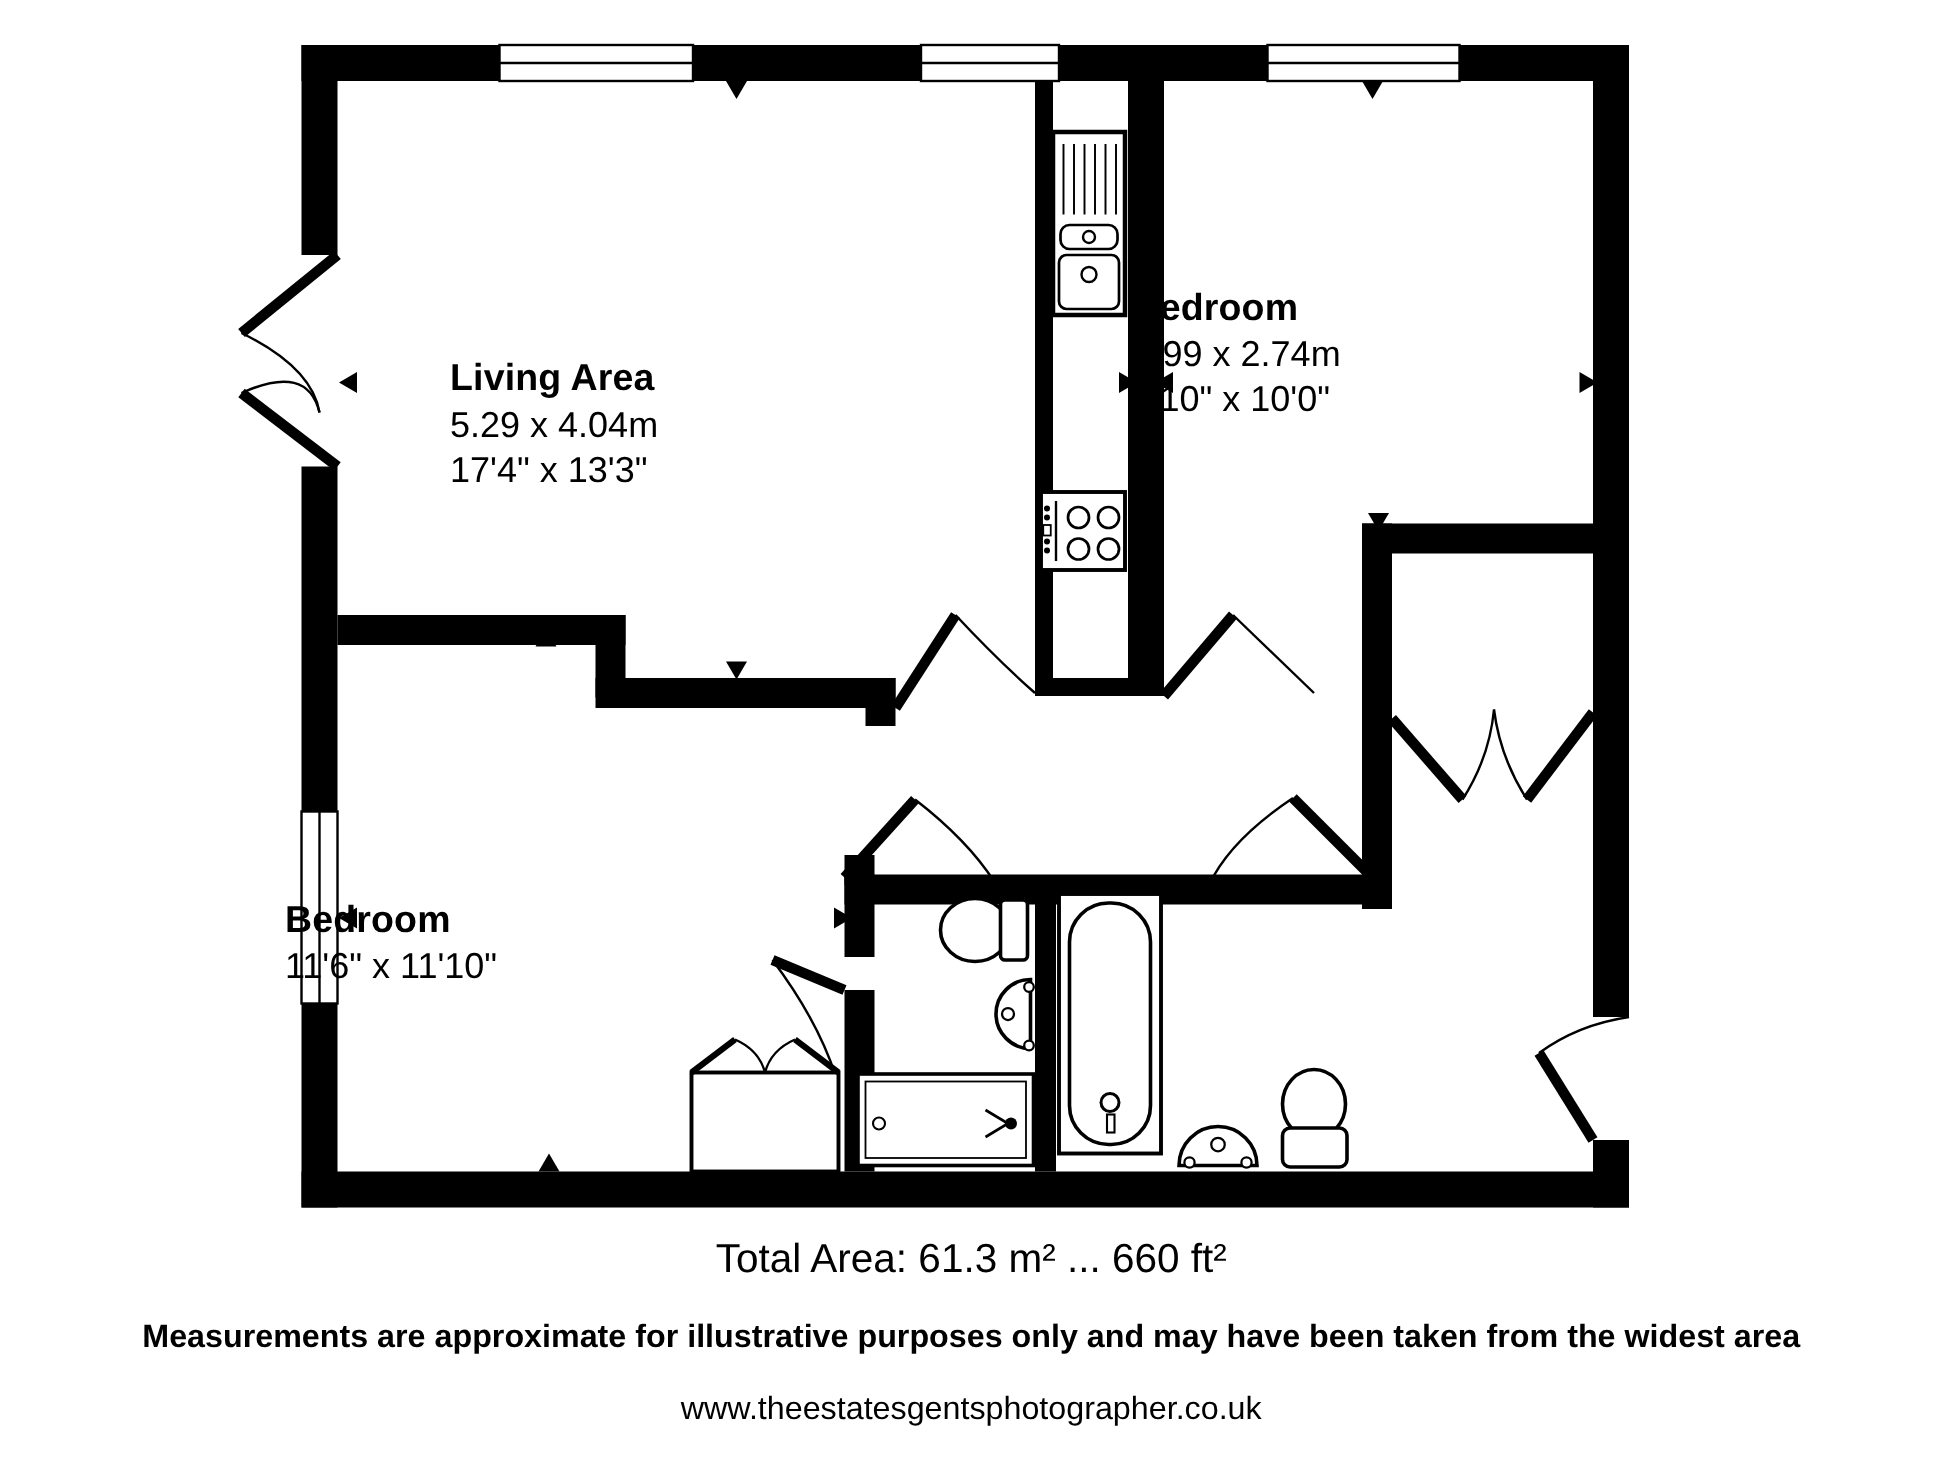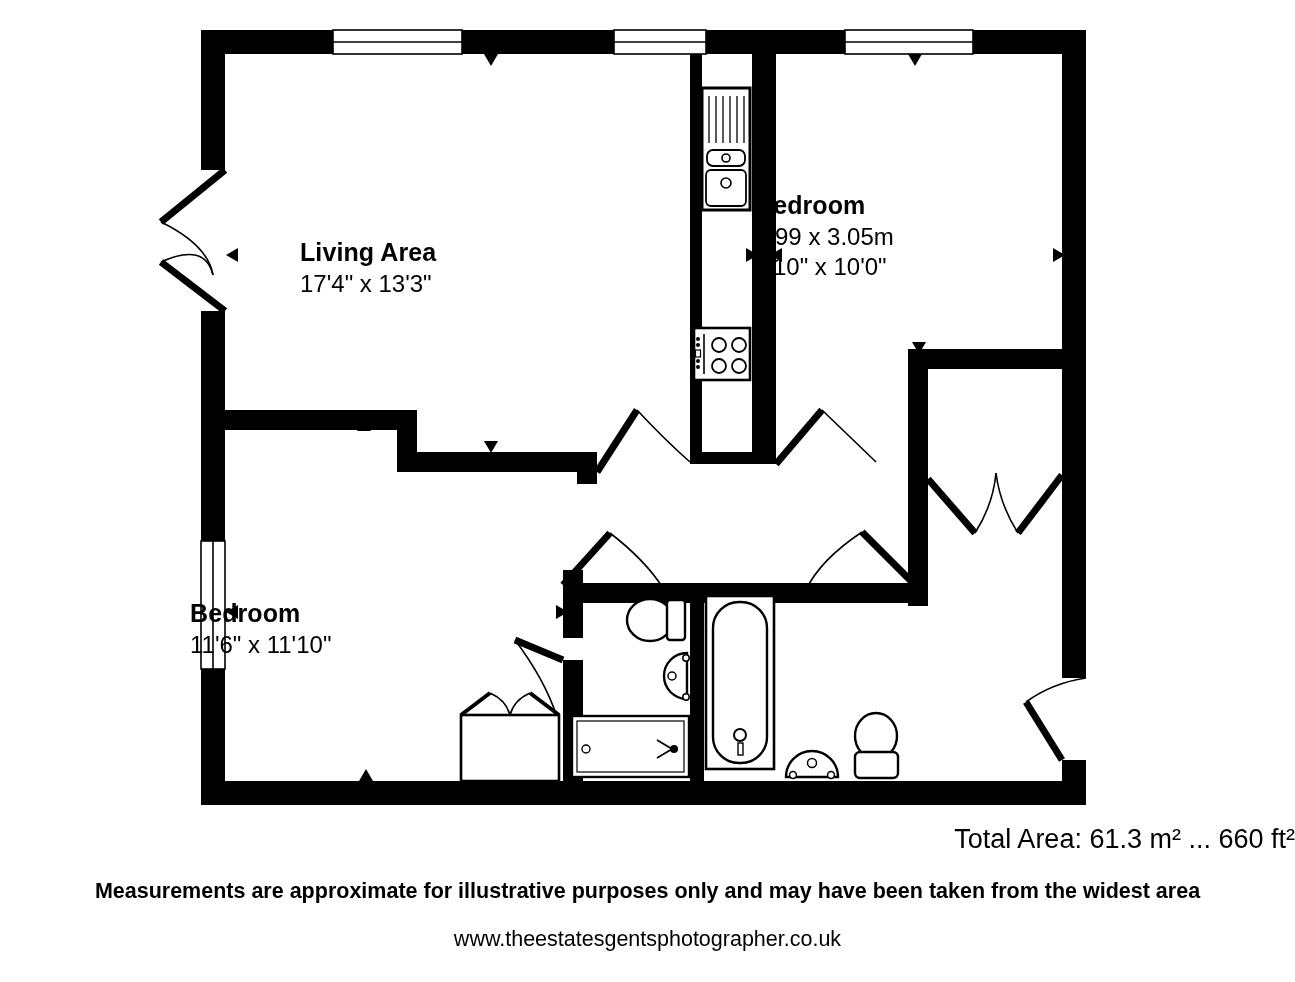--- a/index.html
+++ b/index.html
@@ -16,21 +16,21 @@
 
   .roomlabel{position:absolute;line-height:1.26;}
   .roomlabel .rname{font-size:25px;font-weight:bold;letter-spacing:.1px;white-space:nowrap;}
   .roomlabel .rdim{font-size:24px;font-weight:normal;white-space:nowrap;}
 
   #lbl-living{left:300px;top:237px;width:400px;}
   #lbl-bed-top{left:755px;top:190px;width:400px;}
   #lbl-bed-bottom{left:190px;top:598px;width:400px;}
 
   .footer{position:absolute;left:0;width:1295px;text-align:center;}
-  #total-area{top:824px;font-size:27px;font-weight:normal;text-align:right;}
+  #total-area{top:824px;font-size:27px;font-weight:normal;}
   #disc1{top:879px;font-size:21.5px;font-weight:bold;}
   #disc2{top:898px;font-size:21.5px;font-weight:bold;}
   #disc3{top:927px;font-size:21.5px;font-weight:normal;}
 </style>
 </head>
 <body>
 
 <div id="stage">
 
   <svg id="plan" viewBox="0 0 1295 982">
@@ -226,26 +226,27 @@
         <polygon points="238,605 238,619 226,612"></polygon>
         <polygon points="556,605 556,619 568,612"></polygon>
         <polygon points="359,781 373,781 366,769"></polygon>
       </g>
 
     </g>
   </svg>
 
   <div class="roomlabel" id="lbl-living">
     <div class="rname">Living Area</div>
+    <div class="rdim">5.29 x 4.04m</div>
     <div class="rdim">17'4" x 13'3"</div>
   </div>
 
   <div class="roomlabel" id="lbl-bed-top">
     <div class="rname">Bedroom</div>
-    <div class="rdim">2.99 x 3.05m</div>
+    <div class="rdim">2.99 x 2.74m</div>
     <div class="rdim">9'10" x 10'0"</div>
   </div>
 
   <div class="roomlabel" id="lbl-bed-bottom">
     <div class="rname">Bedroom</div>
     <div class="rdim">11'6" x 11'10"</div>
   </div>
 
   <div class="footer" id="total-area">Total Area: 61.3 m² ... 660 ft²</div>
   <div class="footer" id="disc1">Measurements are approximate for illustrative purposes only and may have been taken from the widest area</div>

